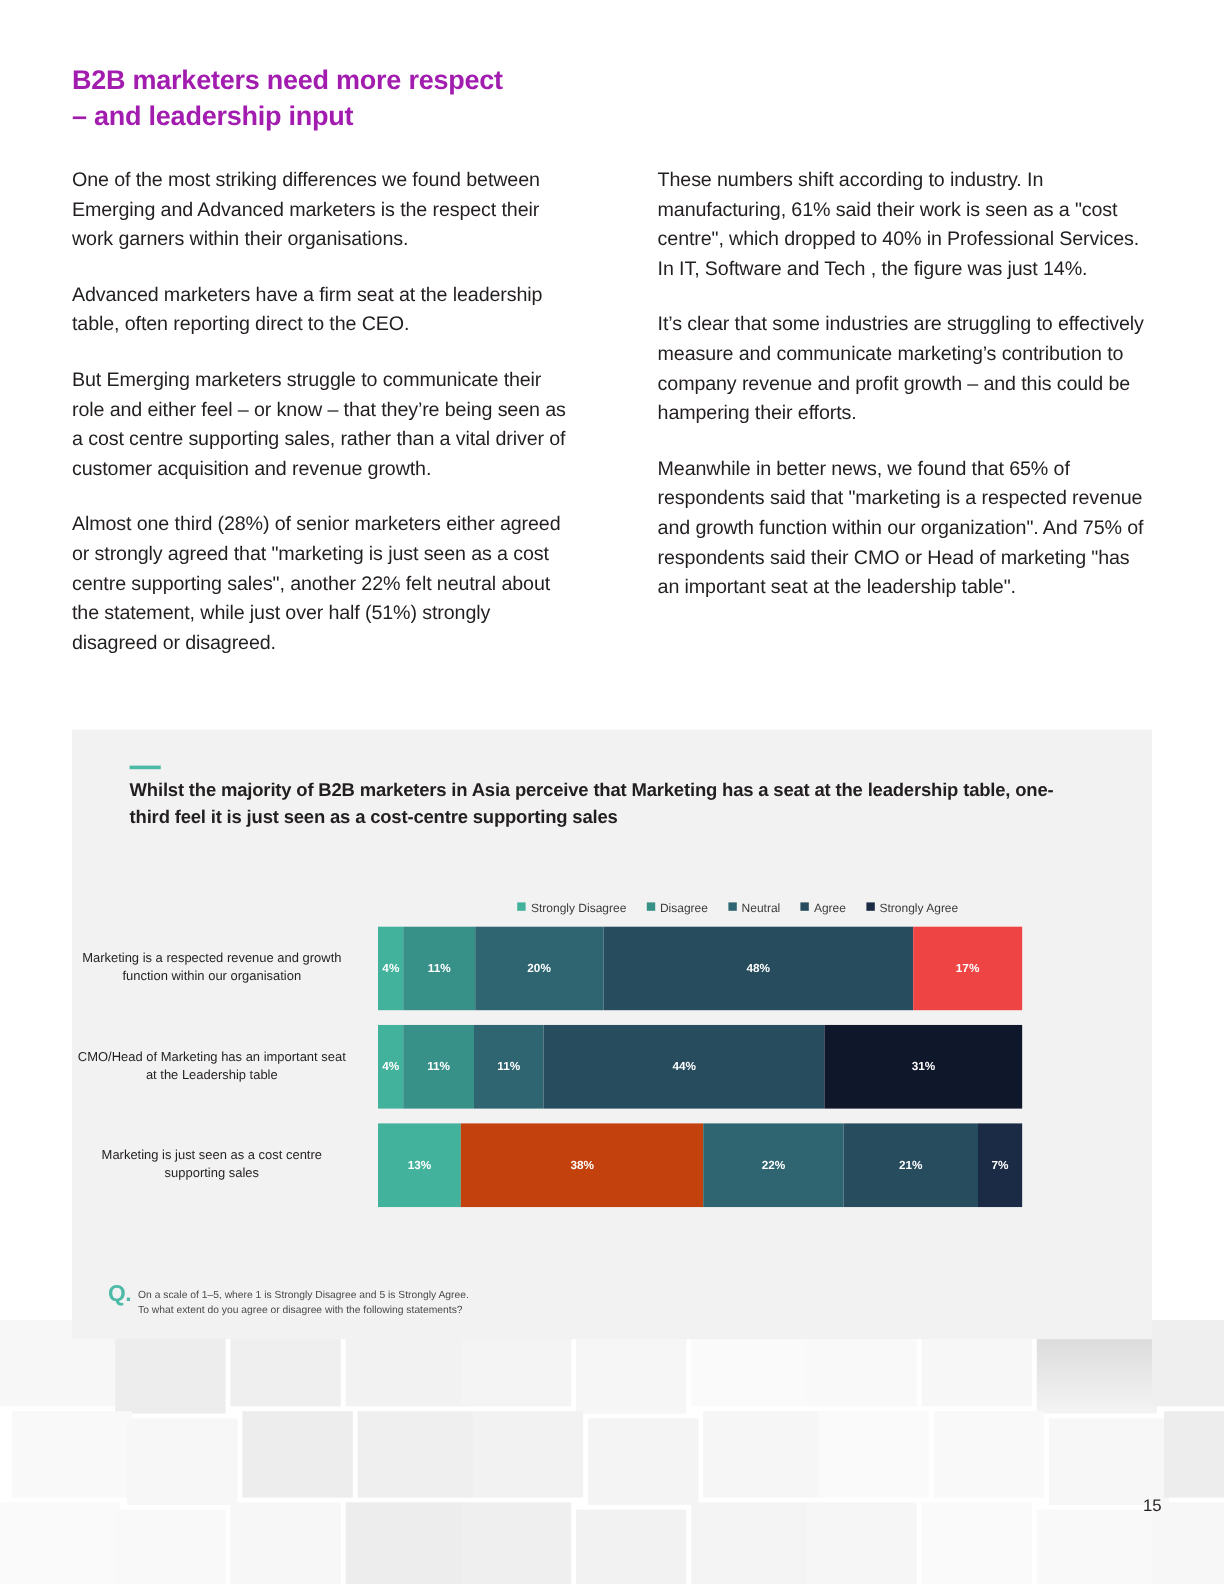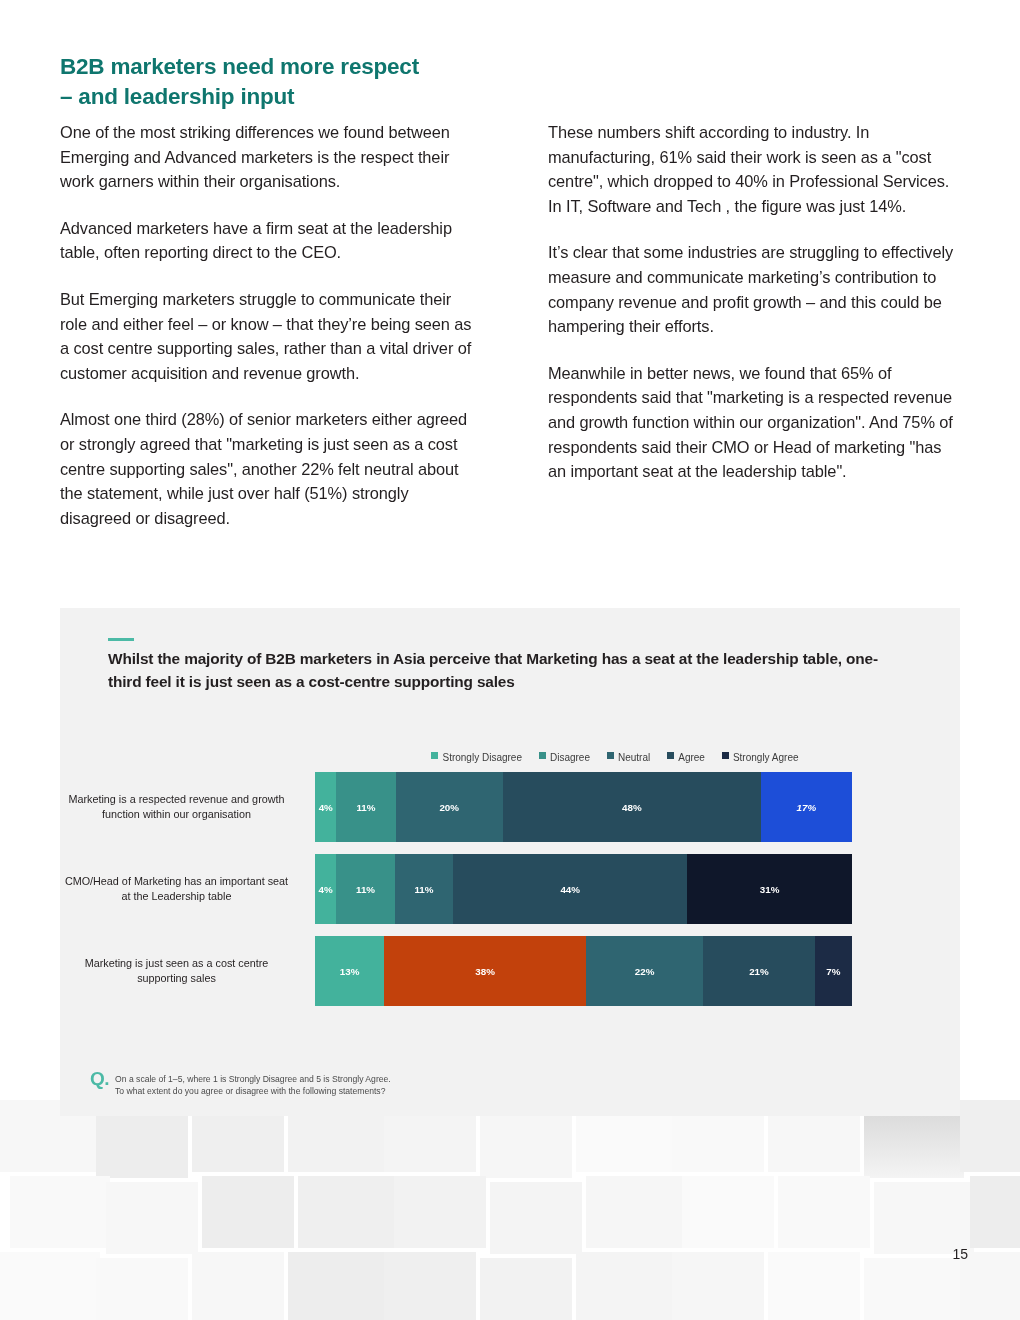--- a/index.html
+++ b/index.html
@@ -32,25 +32,25 @@
   .article {
     position: absolute;
     left: 60px;
     top: 52px;
     width: 900px;
     z-index: 2;
   }
   .headline {
     font-size: 22.5px;
     font-weight: bold;
-    color: #0f766e;
+    color: #a21caf;
     line-height: 30px;
     letter-spacing: -0.2px;
     width: 470px;
-    margin-bottom: 8px;
+    margin-bottom: 26px;
   }
   .columns {
     display: flex;
     gap: 76px;
   }
   .col { width: 430px; }
   .col p {
     font-size: 16.4px;
     line-height: 24.6px;
     color: #231f20;
@@ -272,21 +272,21 @@
     </div>
 
   <div class="rows" id="rows">
       <div class="row">
         <div class="row-label">Marketing is a respected revenue and growth function within our organisation</div>
         <div class="bar">
           <div class="seg" style="background: rgb(67, 178, 156); width: 4%;">4%</div>
           <div class="seg" style="background: rgb(56, 145, 137); width: 11%;">11%</div>
           <div class="seg" style="background: rgb(47, 101, 113); width: 20%;">20%</div>
           <div class="seg" style="background: rgb(39, 76, 93); width: 48%;">48%</div>
-          <div class="seg" style="background: #1d4ed8; width: 17%; font-style: italic;">17%</div>
+          <div class="seg" style="background: #ef4444; width: 17%;">17%</div>
         </div>
       </div>
       <div class="row">
         <div class="row-label">CMO/Head of Marketing has an important seat at the Leadership table</div>
         <div class="bar">
           <div class="seg" style="background: rgb(67, 178, 156); width: 3.9604%;">4%</div>
           <div class="seg" style="background: rgb(56, 145, 137); width: 10.8911%;">11%</div>
           <div class="seg" style="background: rgb(47, 101, 113); width: 10.8911%;">11%</div>
           <div class="seg" style="background: rgb(39, 76, 93); width: 43.5644%;">44%</div>
           <div class="seg" style="background: #0f172a; width: 30.6931%;">31%</div>

